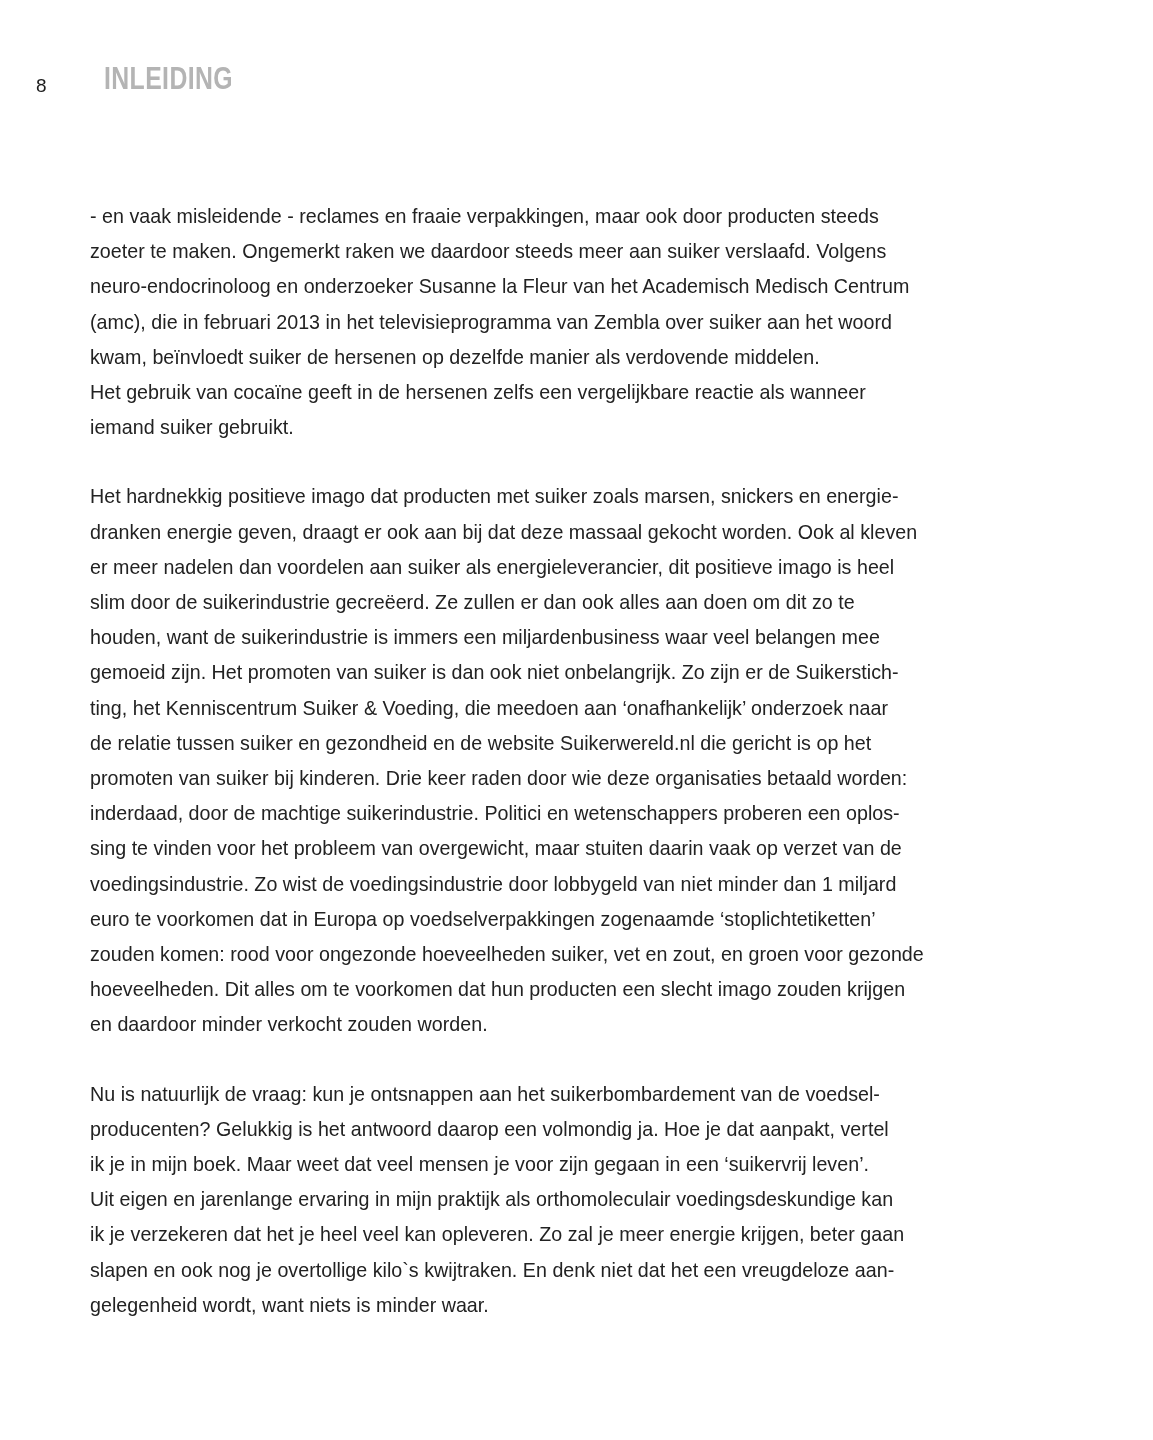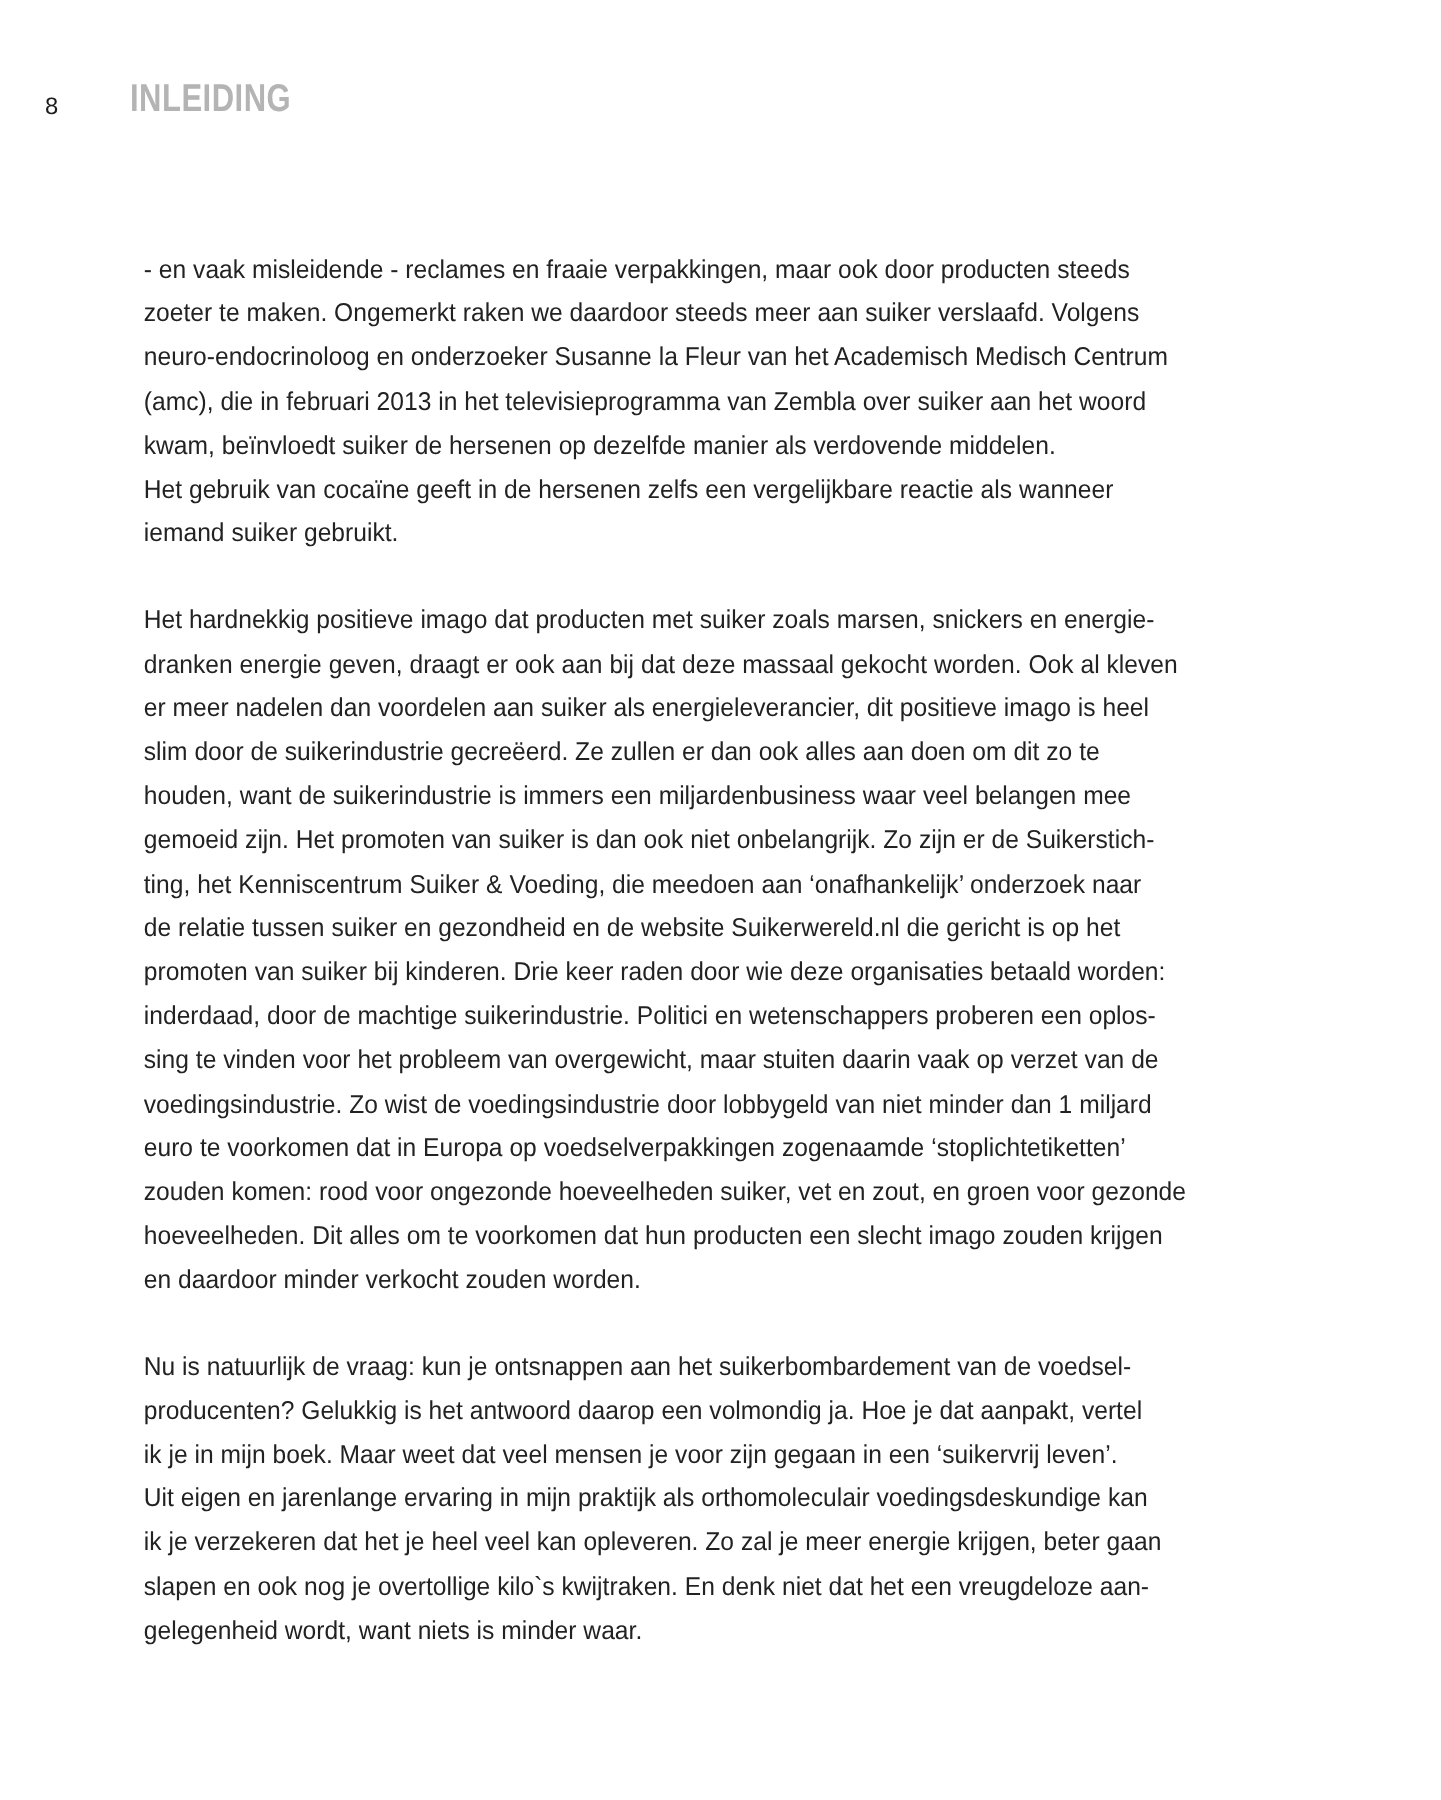--- a/index.html
+++ b/index.html
@@ -48,21 +48,21 @@
     letter-spacing: 0.5px;
     line-height: 1.1;
     transform: scaleX(0.80);
     transform-origin: left top;
     white-space: nowrap;
   }
 
   
   .textblock {
     position: absolute;
-    left: 115px;
+    left: 90px;
     top: 198px;
     width: 950px;
   }
 
   .para {
     margin: 0 0 34px 0;
     font-size: 20.6px;
     line-height: 35.2px;
     color: #222222;
     letter-spacing: 0.02px;

